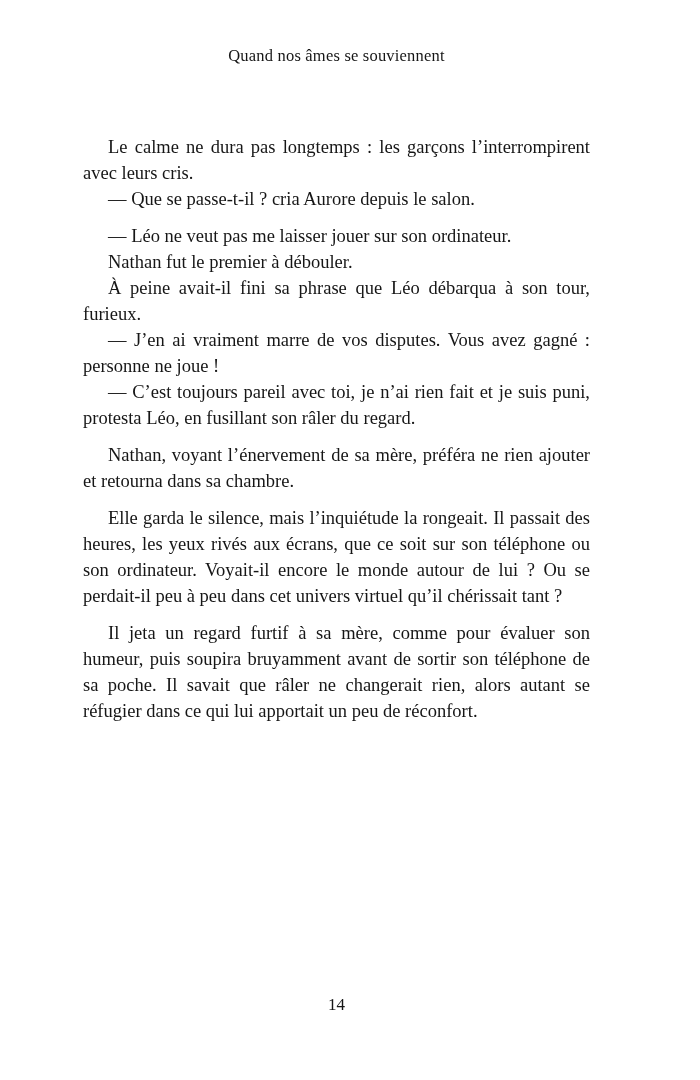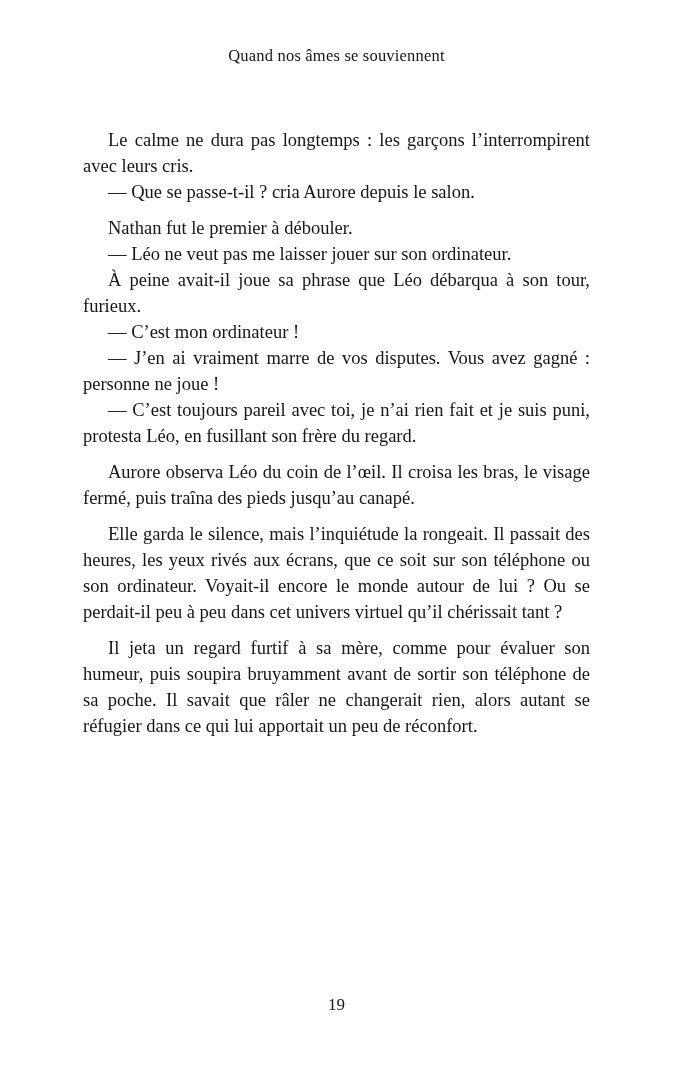--- a/index.html
+++ b/index.html
@@ -31,21 +31,21 @@
   .body-text {
     position: absolute;
     top: 123px;
     left: 83px;
     width: 507px;
     font-size: 18.5px;
     line-height: 26px;
     text-align: justify;
     hyphens: none;
   }
-  .block { margin: 4px 0 10px 0; }
+  .block { margin: 11px 0 10px 0; }
   .block:last-child { margin-bottom: 0; }
   .para {
     margin: 0;
     text-indent: 25px;
   }
   .page-number {
     position: absolute;
     top: 995px;
     left: 83px;
     width: 507px;
@@ -58,32 +58,31 @@
 
 <div class="book-page" style="background: rgb(255, 255, 255); color: rgb(22, 22, 22);">
   <div class="running-header">Quand nos âmes se souviennent</div>
 
   <div class="body-text" id="body-text">
       <div class="block">
         <p class="para">Le calme ne dura pas longtemps&nbsp;: les garçons l’interrompirent avec leurs cris.</p>
         <p class="para">— Que se passe-t-il&nbsp;? cria Aurore depuis le salon.</p>
       </div>
       <div class="block">
+        <p class="para">— Léo ne veut pas me laisser jouer sur son ordinateur.</p>
         <p class="para">Nathan fut le premier à débouler.</p>
-        <p class="para">— Léo ne veut pas me laisser jouer sur son ordinateur.</p>
-        <p class="para">À peine avait-il joue sa phrase que Léo débarqua à son tour, furieux.</p>
-        <p class="para">— C’est mon ordinateur&nbsp;!</p>
+        <p class="para">À peine avait-il fini sa phrase que Léo débarqua à son tour, furieux.</p>
         <p class="para">— J’en ai vraiment marre de vos disputes. Vous avez gagné&nbsp;: personne ne joue&nbsp;!</p>
-        <p class="para">— C’est toujours pareil avec toi, je n’ai rien fait et je suis puni, protesta Léo, en fusillant son frère du regard.</p>
+        <p class="para">— C’est toujours pareil avec toi, je n’ai rien fait et je suis puni, protesta Léo, en fusillant son râler du regard.</p>
       </div>
       <div class="block">
-        <p class="para">Aurore observa Léo du coin de l’œil. Il croisa les bras, le visage fermé, puis traîna des pieds jusqu’au canapé.</p>
+        <p class="para">Nathan, voyant l’énervement de sa mère, préféra ne rien ajouter et retourna dans sa chambre.</p>
       </div>
       <div class="block">
         <p class="para">Elle garda le silence, mais l’inquiétude la rongeait. Il passait des heures, les yeux rivés aux écrans, que ce soit sur son téléphone ou son ordinateur. Voyait-il encore le monde autour de lui&nbsp;? Ou se perdait-il peu à peu dans cet univers virtuel qu’il chérissait tant&nbsp;?</p>
       </div>
       <div class="block">
         <p class="para">Il jeta un regard furtif à sa mère, comme pour évaluer son humeur, puis soupira bruyamment avant de sortir son téléphone de sa poche. Il savait que râler ne changerait rien, alors autant se réfugier dans ce qui lui apportait un peu de réconfort.</p>
       </div>
     </div>
 
-  <div class="page-number">19</div>
+  <div class="page-number">14</div>
 </div>
 
 </body></html>

